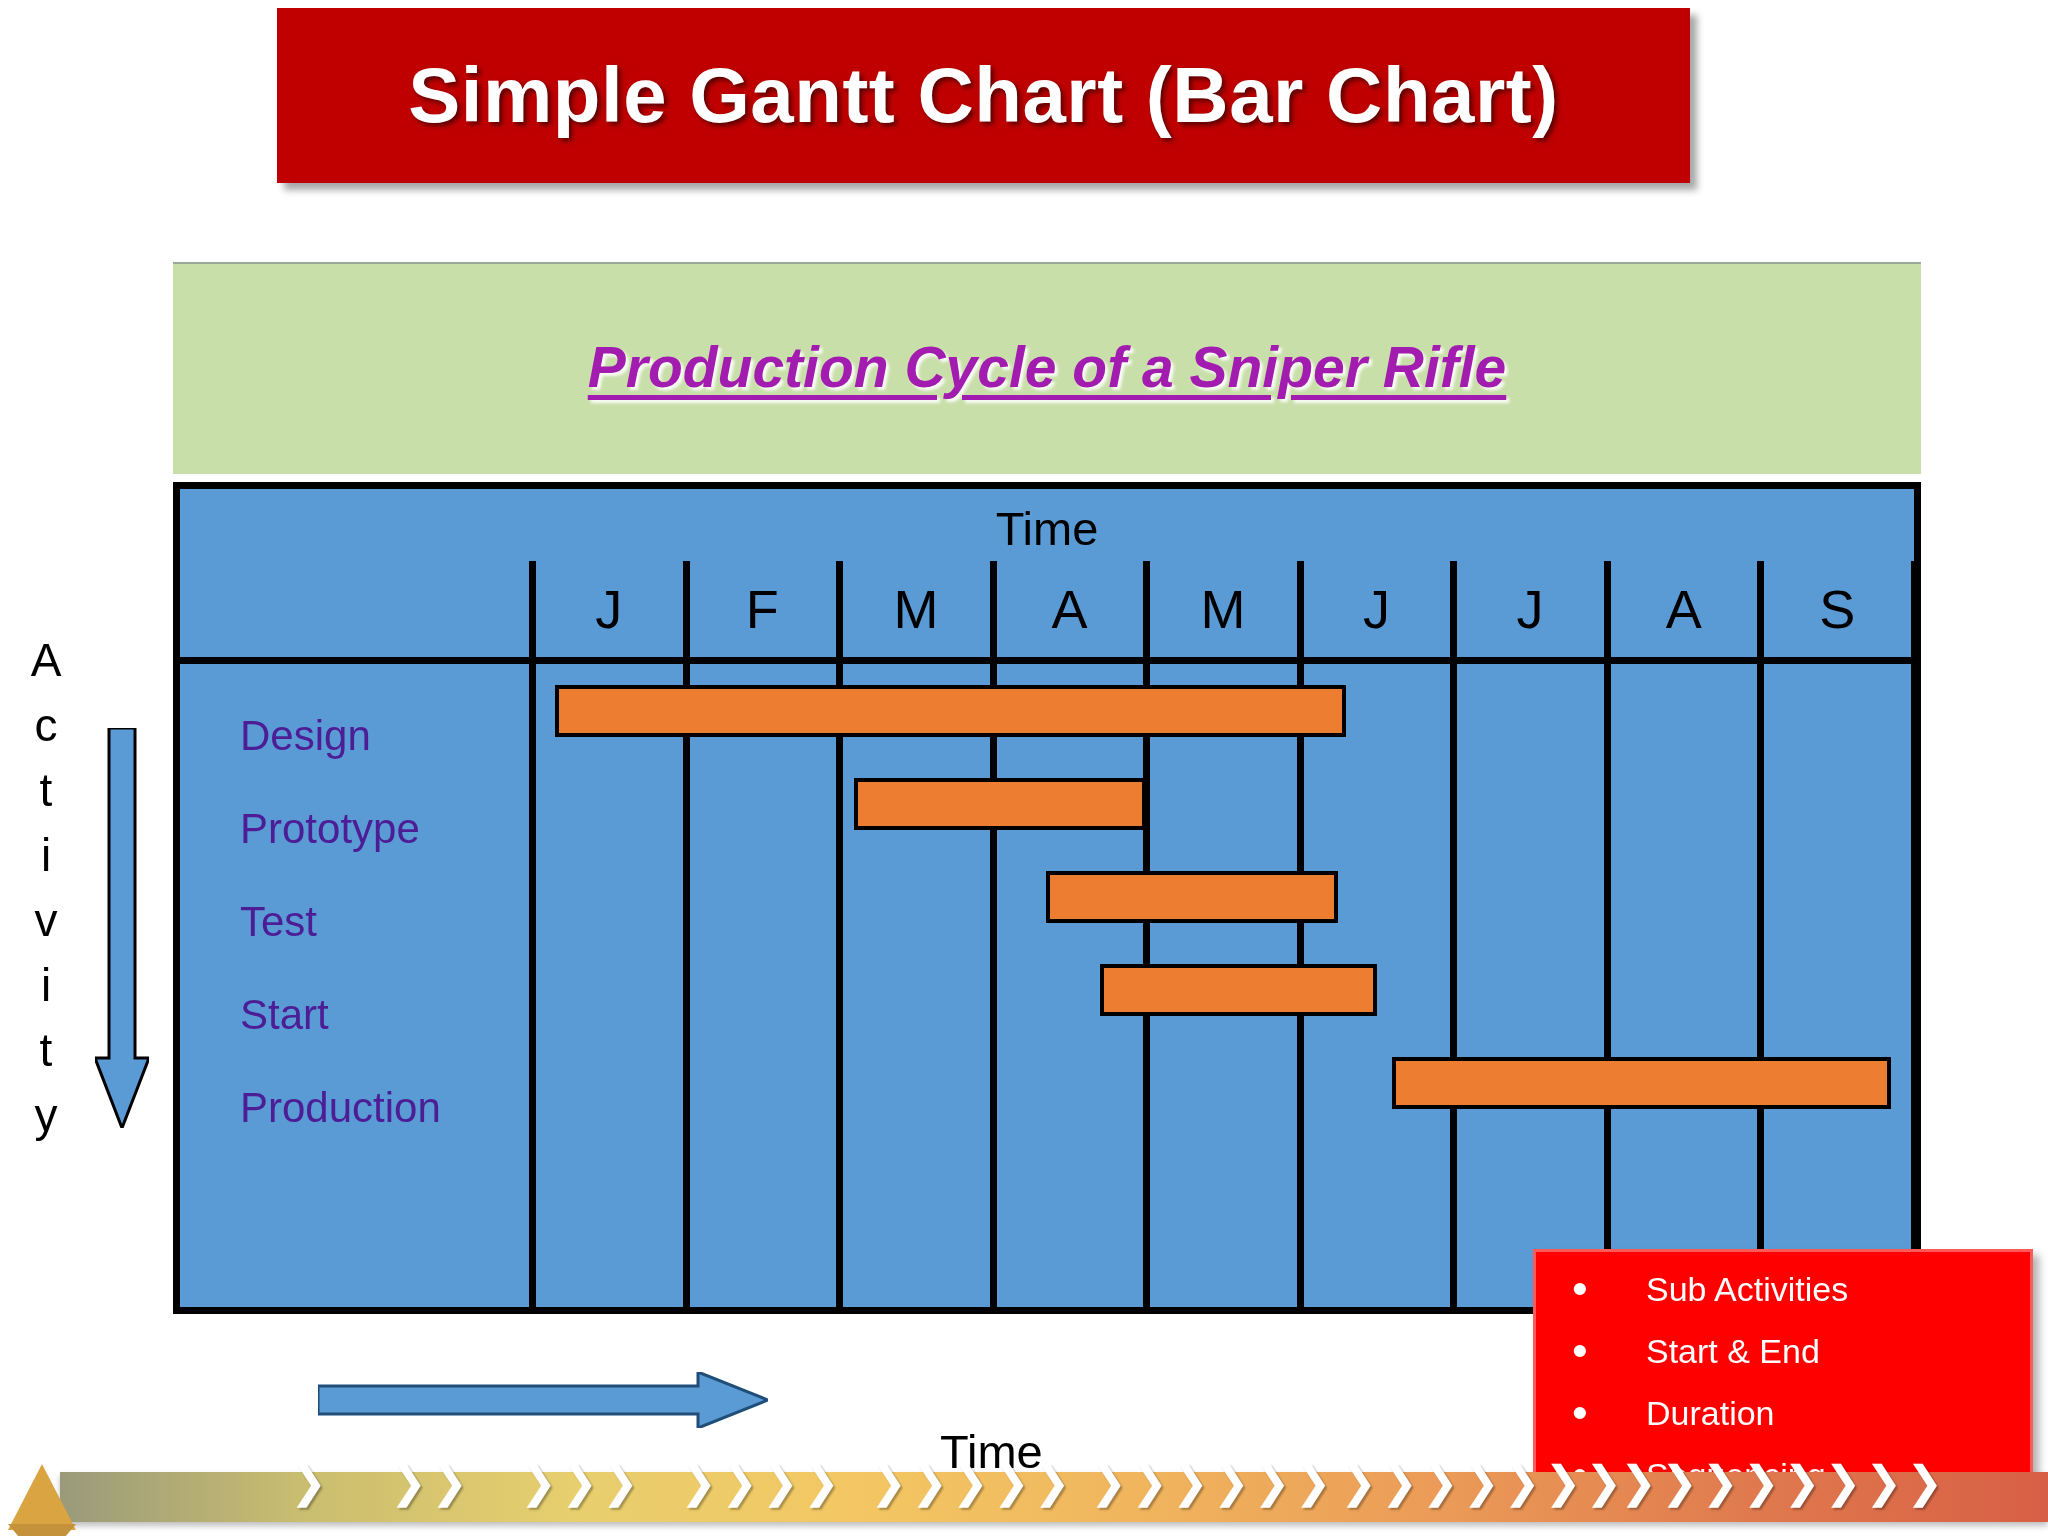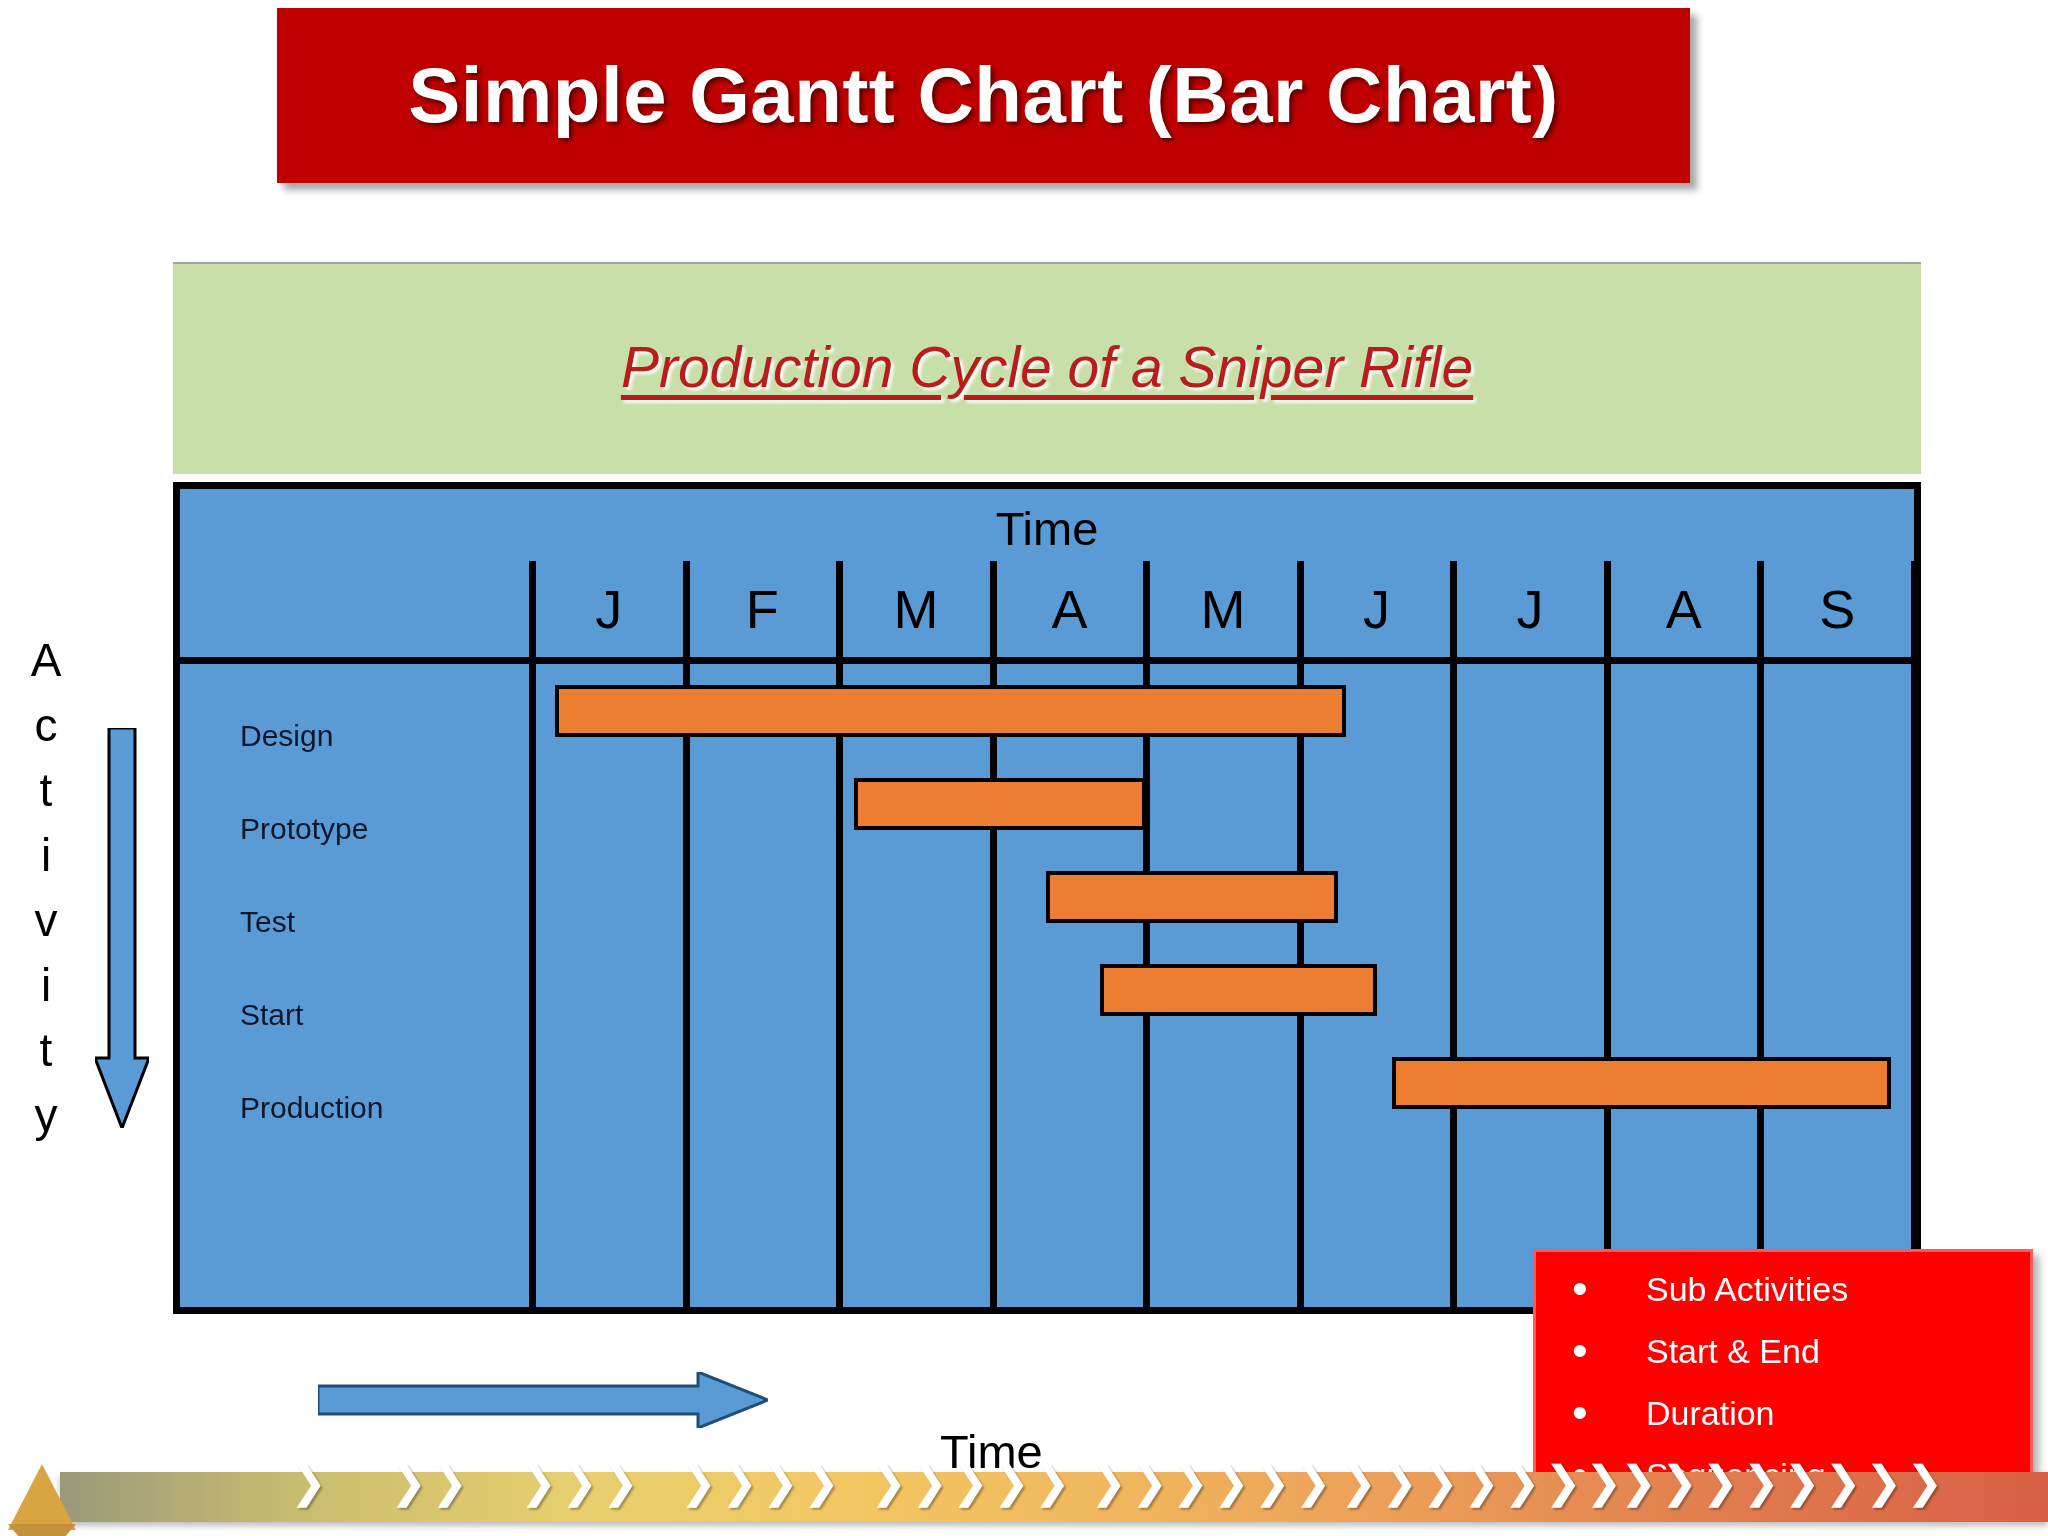--- a/index.html
+++ b/index.html
@@ -17,21 +17,21 @@
     color:#ffffff;font-size:78px;font-weight:bold;letter-spacing:.5px;
     text-shadow:3px 3px 5px rgba(0,0,0,.55);white-space:nowrap;
   }
   
   .subtitle-panel{
     position:absolute;left:173px;top:262px;width:1748px;height:210px;
     background:#C9DFAA;border-top:2px solid #9aa89a;
     display:flex;align-items:center;justify-content:center;
   }
   .subtitle-panel .subtitle-text{
-    color:#b91c1c;font-size:57px;font-weight:normal;font-style:italic;
+    color:#a21caf;font-size:57px;font-weight:bold;font-style:italic;
     text-decoration:underline;text-underline-offset:8px;
     text-shadow:3px 3px 3px rgba(255,255,255,.9);white-space:nowrap;
     padding-bottom:4px;
   }
   
   .chart-panel{
     position:absolute;left:173px;top:482px;width:1748px;height:832px;
     background:#5B9BD5;border:7px solid #000;box-sizing:border-box;
   }
   .time-top-label{
@@ -52,21 +52,21 @@
   }
   
   .grid-line{
     position:absolute;width:7px;background:#000;top:72px;bottom:0;
   }
   
   .activity-list{
     position:absolute;left:60px;top:200px;width:350px;
   }
   .activity-list .act{
-    font-size:30px;color:#0f172a;height:93px;line-height:93px;white-space:nowrap;
+    font-size:42px;color:#4c1d95;height:93px;line-height:93px;white-space:nowrap;
   }
   
   .task-bar{
     position:absolute;background:#ED7D31;border:4px solid #000;box-sizing:border-box;
   }
   
   .activity-axis{
     position:absolute;left:18px;top:628px;width:56px;
     text-align:center;font-size:46px;color:#000;line-height:65px;
   }

